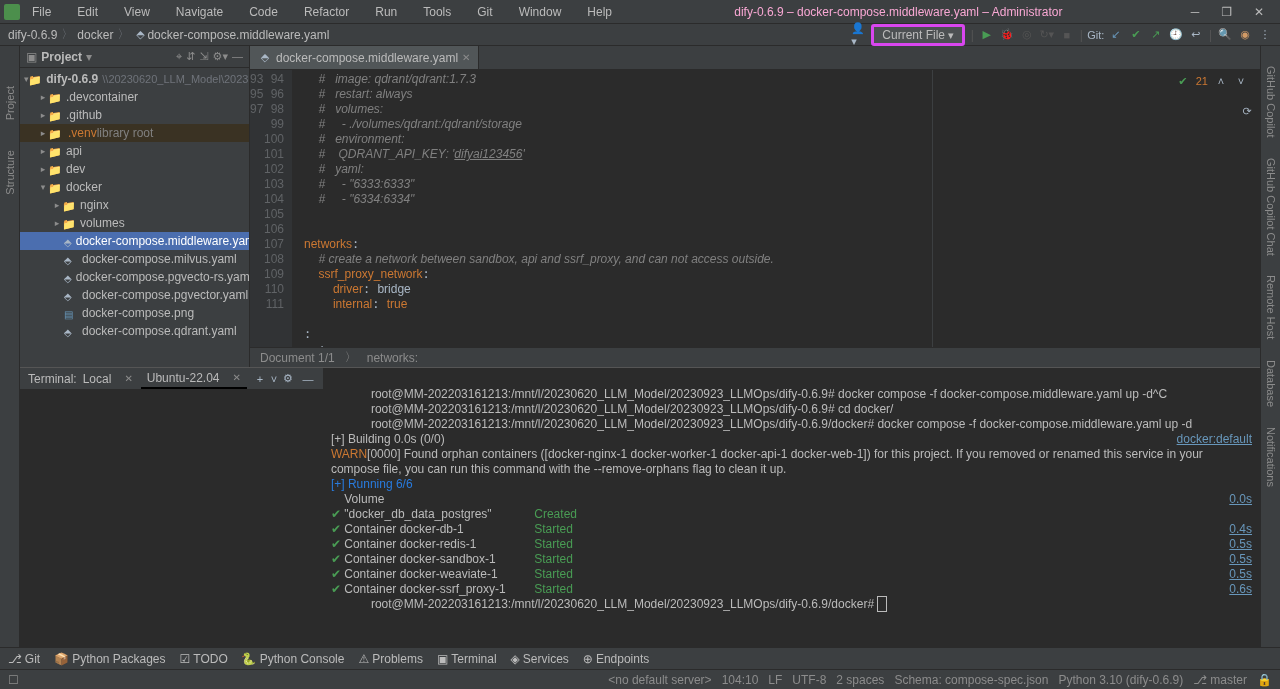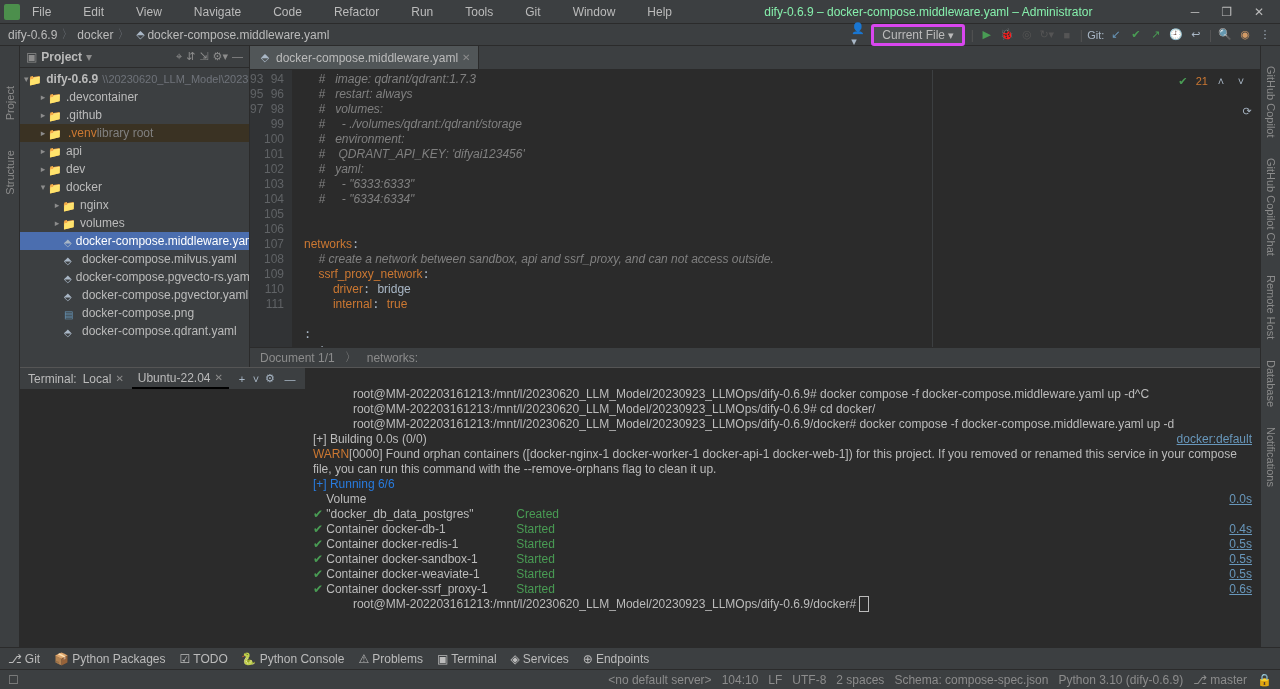--- a/index.html
+++ b/index.html
@@ -1,21 +1,21 @@
 <!DOCTYPE html>
 <html><head>
 <meta charset="utf-8">
 <style>
 * { margin:0; padding:0; box-sizing:border-box; font-family:"Segoe UI",Arial,sans-serif; font-size:12px; }
 body { background:#3c3f41; color:#bbbbbb; width:1280px; height:689px; overflow:hidden; display:flex; flex-direction:column; }
 .titlebar { height:24px; background:#3c3f41; display:flex; align-items:center; padding:0 4px; border-bottom:1px solid #2b2b2b; }
 .titlebar .icon { width:16px; height:16px; background:#4c8f4c; border-radius:2px; margin-right:6px; }
-.menu { display:flex; gap:20px; }
+.menu { display:flex; gap:14px; }
 .menu span { padding:2px 6px; cursor:pointer; color:#bbbbbb; }
-.titlebar .title { flex:1; text-align:center; color:#86efac; }
+.titlebar .title { flex:1; text-align:center; color:#f9a8d4; }
 .win-btns { display:flex; gap:10px; padding:0 6px; color:#bbbbbb; }
 .win-btns span { cursor:pointer; padding:0 6px; }
 .navbar { height:22px; background:#3c3f41; display:flex; align-items:center; padding:0 8px; border-bottom:1px solid #2b2b2b; }
 .crumb { color:#bbbbbb; }
 .crumb.sep { margin:0 4px; color:#6f737a; }
 .navbar .right { margin-left:auto; display:flex; align-items:center; gap:6px; }
 .select-like { background:#4c5052; border:3px solid #d946ef; padding:1px 8px; border-radius:3px; color:#bbbbbb; font-size:11px; }
 .small-ic { width:14px; height:14px; display:inline-flex; align-items:center; justify-content:center; color:#a9b7c6; font-size:11px; }
 .small-ic.green { color:#499c54; }
 .small-ic.play { color:#499c54; }
@@ -46,26 +46,26 @@
 .editor-pane { flex:1; display:flex; flex-direction:column; background:#2b2b2b; min-width:0; }
 .tabs { height:24px; background:#3c3f41; display:flex; border-bottom:1px solid #2b2b2b; }
 .tab { display:flex; align-items:center; padding:0 8px; background:#515658; color:#bbbbbb; border-right:1px solid #2b2b2b; cursor:pointer; gap:4px; }
 .tab .close { color:#8c8c8c; font-size:10px; }
 .editor-body { flex:1; display:flex; min-width:0; overflow:hidden; position:relative; }
 .line-gutter { width:42px; background:#313335; text-align:right; padding:2px 8px 2px 0; color:#606366; font-family:Consolas,monospace; font-size:12px; line-height:15px; }
 .code { flex:1; padding:2px 12px; font-family:Consolas,monospace; font-size:12px; line-height:15px; white-space:pre; color:#a9b7c6; position:relative; }
 .code .ruler { position:absolute; left:640px; top:0; bottom:0; width:1px; background:#3c3f41; }
 .cmt { color:#808080; font-style:italic; }
 .key { color:#cc7832; }
-.underline { font-style:italic; }
+.underline { text-decoration:underline; font-style:italic; }
 .editor-status { height:20px; background:#3c3f41; display:flex; align-items:center; padding:0 10px; color:#8c8c8c; font-size:11px; gap:10px; border-top:1px solid #2b2b2b; }
 .editor-top-right { position:absolute; top:4px; right:6px; display:flex; gap:6px; align-items:center; }
 .terminal-pane { height:280px; background:#2b2b2b; display:flex; border-top:1px solid #555; }
 .term-header { height:22px; background:#3c3f41; display:flex; align-items:center; padding:0 8px; border-bottom:1px solid #2b2b2b; }
-.term-tab { padding:2px 6px; color:#bbbbbb; margin-right:2px; cursor:pointer; display:flex; align-items:center; gap:4px; }
+.term-tab { padding:2px 6px; color:#bbbbbb; margin-right:2px; cursor:pointer; display:flex; align-items:center; gap:13px; }
 .term-tab.active { border-bottom:2px solid #000000; }
 .term-header .right { margin-left:auto; display:flex; gap:6px; }
 .term-body { flex:1; padding:4px 8px; font-family:Consolas,monospace; font-size:12px; line-height:15px; color:#bbbbbb; white-space:pre-wrap; overflow:auto; }
 .term-body .green { color:#499c54; }
 .term-body .yellow { color:#cc7832; }
 .term-body .cyan { color:#287bde; }
 .term-body .time { color:#6897bb; float:right;text-decoration:underline; }
 .term-body .prompt { color:#bbbbbb;margin-left:40px; }
 .term-body .check::before { content:"✔ "; color:#499c54; }
 .bottom-bar { height:22px; background:#3c3f41; display:flex; align-items:center; padding:0 8px; border-top:1px solid #2b2b2b; gap:14px; font-size:11px; color:#bbbbbb; }

